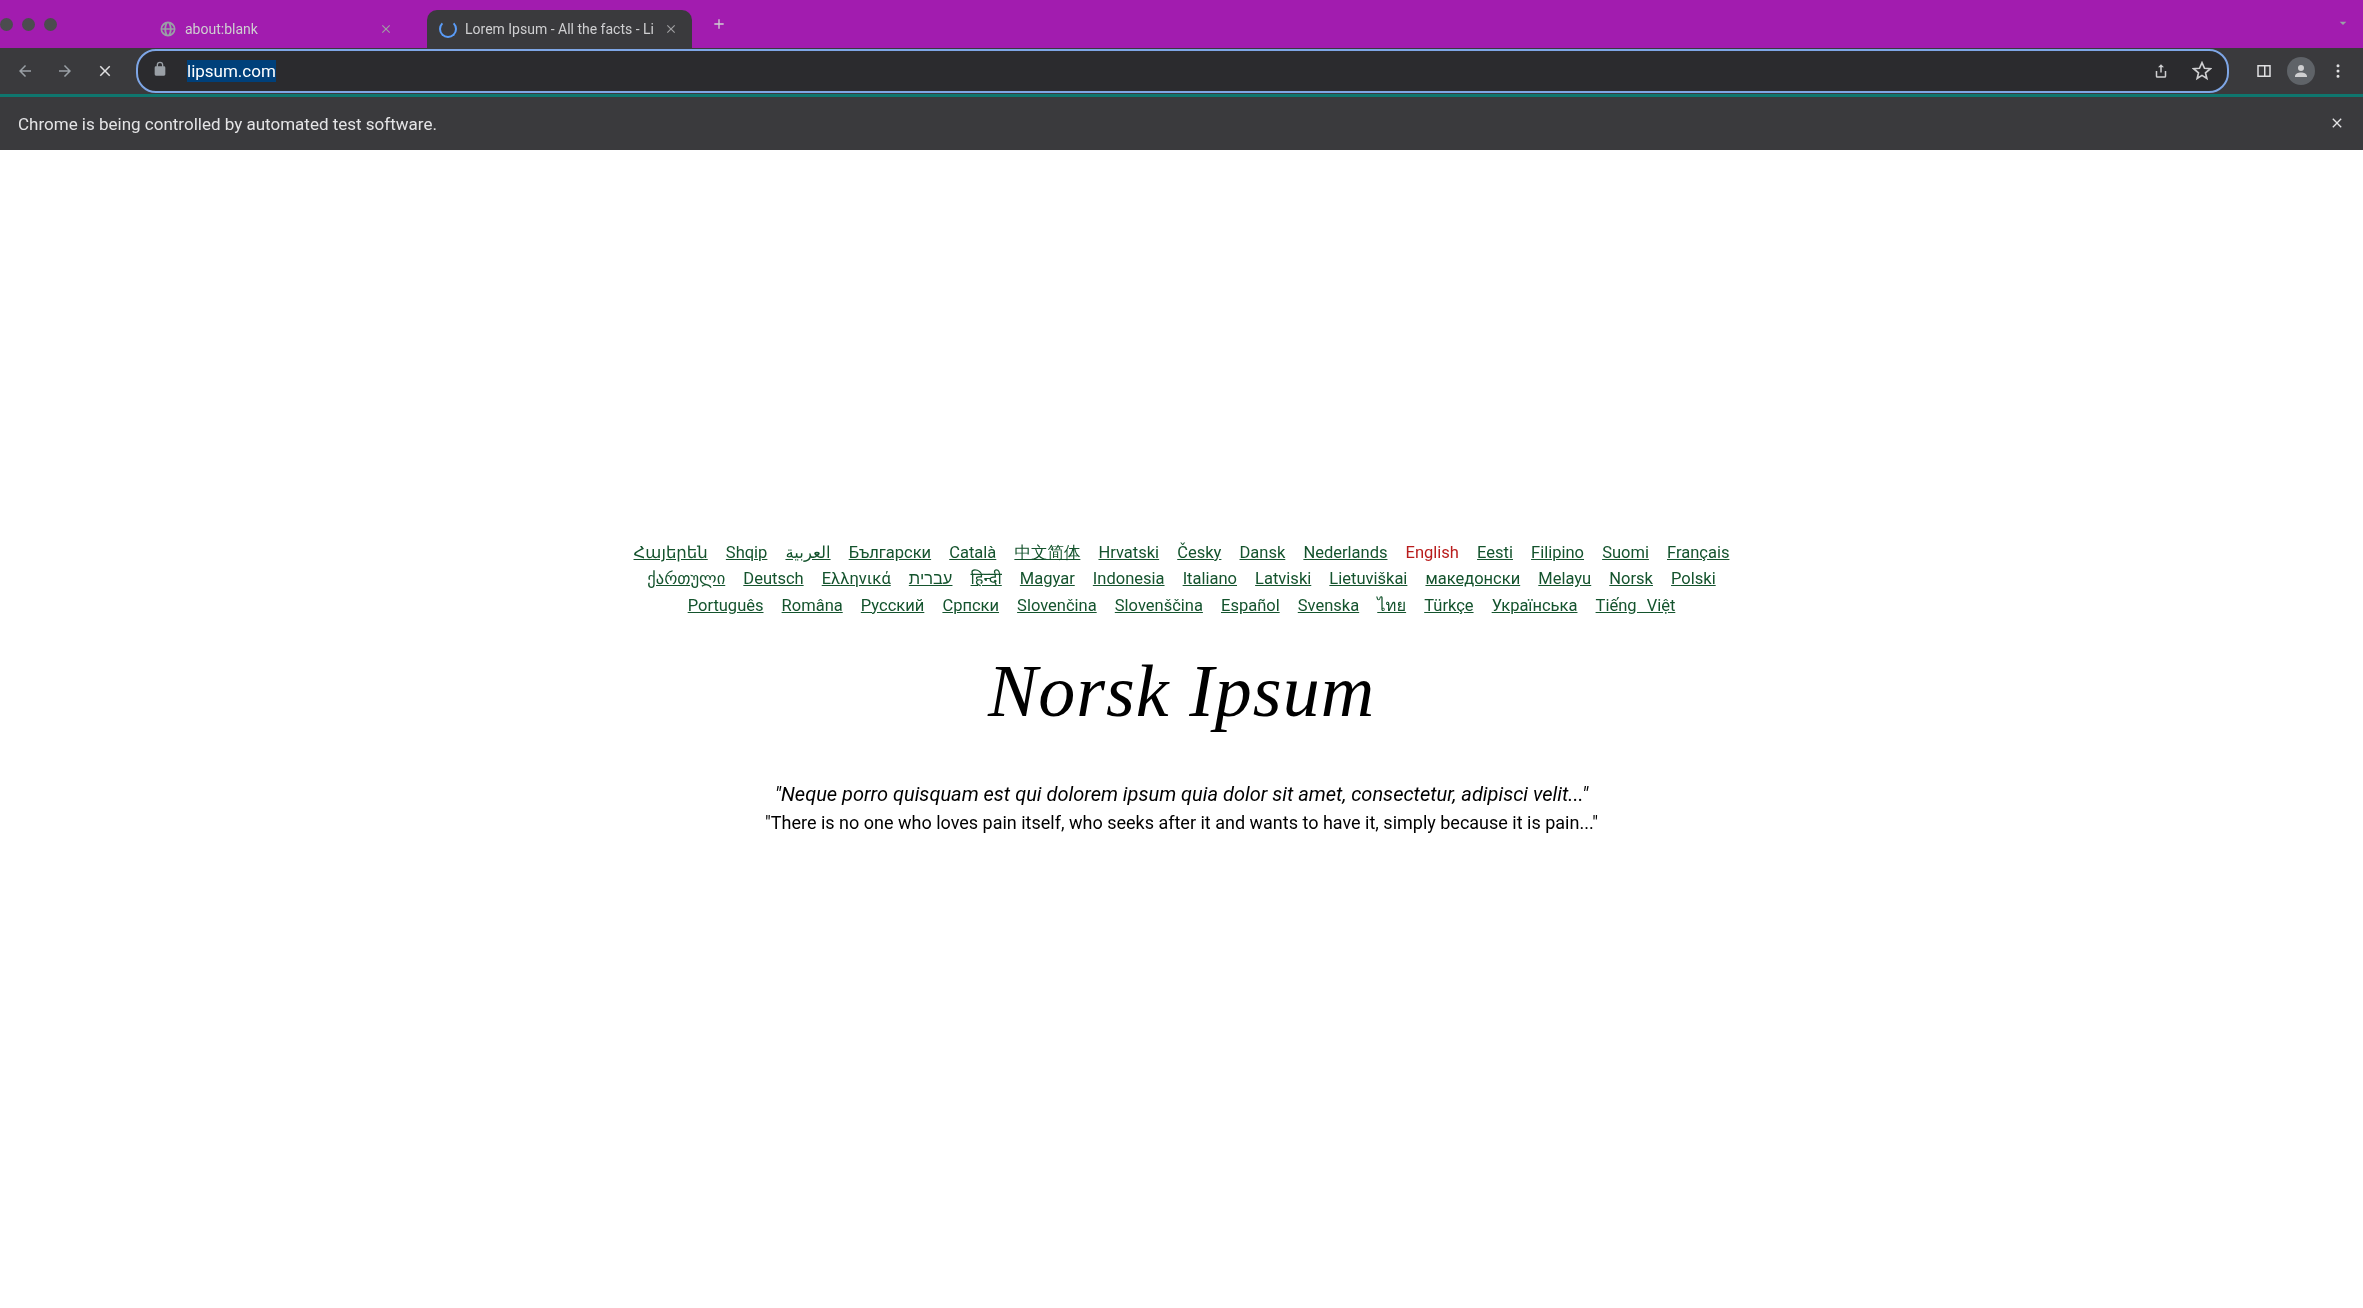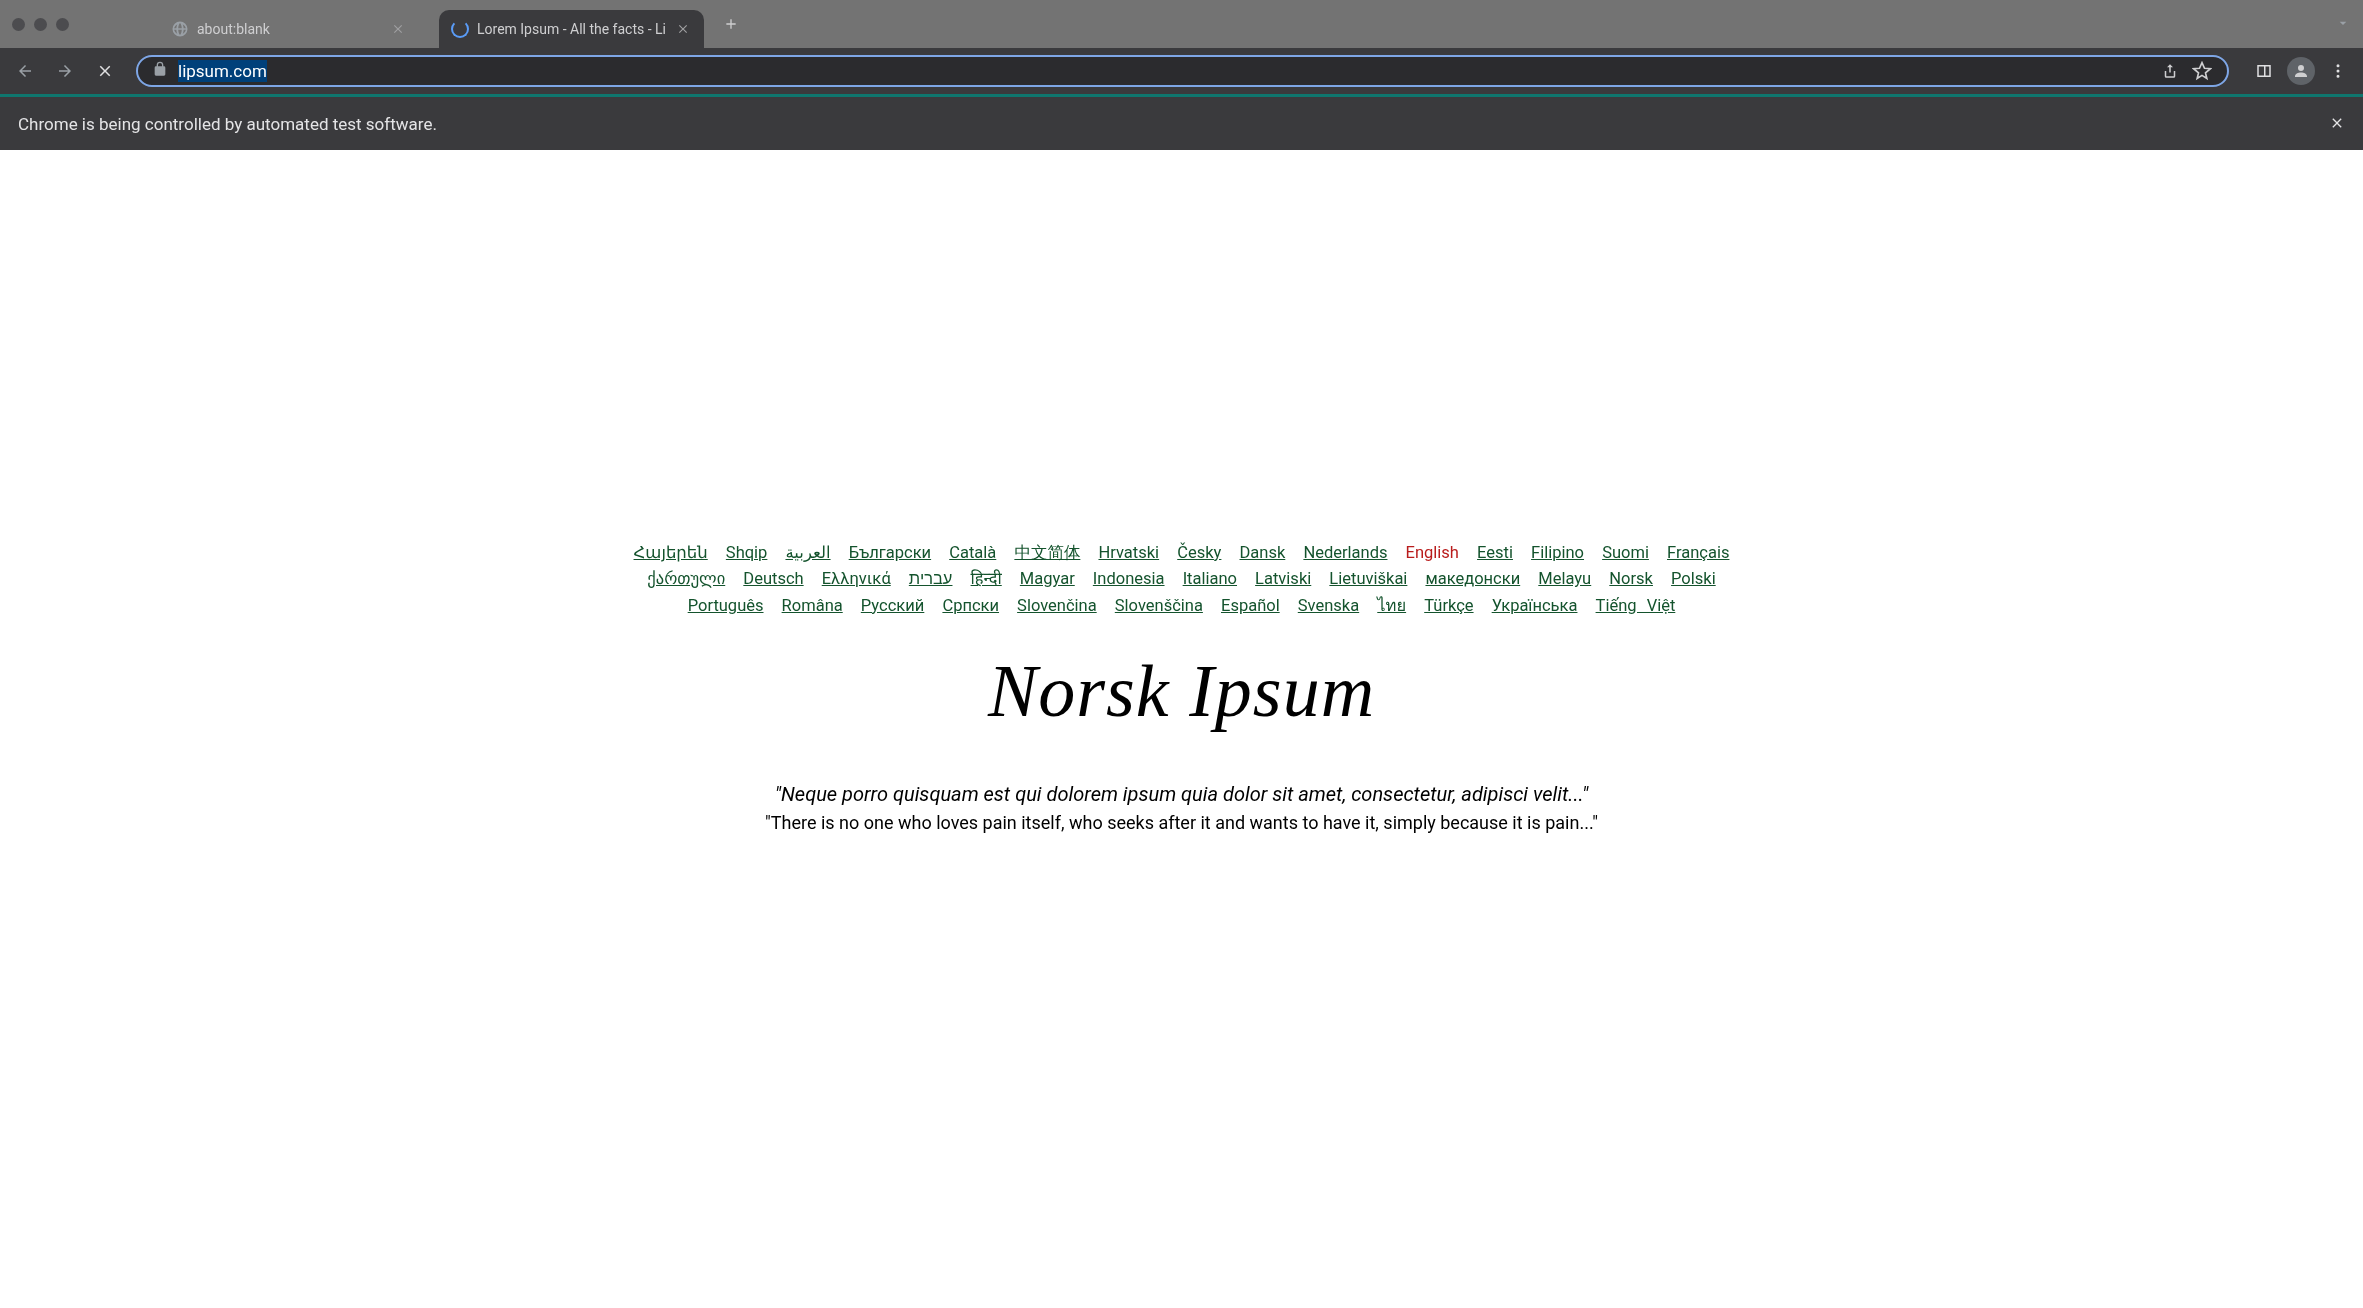--- a/index.html
+++ b/index.html
@@ -1,40 +1,40 @@
 <!DOCTYPE html>
 <html><head>
   <meta charset="utf-8">
   <style>
     * { margin: 0; padding: 0; box-sizing: border-box; font-family: -apple-system, BlinkMacSystemFont, "Segoe UI", Roboto, sans-serif; }
     body { width: 100%; height: 100vh; display: flex; flex-direction: column; overflow: hidden; }
 
     
-    .titlebar { background: #737373; height: 48px; display: flex; align-items: center; padding-left: 12px; }
+    .titlebar { background: #a21caf; height: 48px; display: flex; align-items: center; }
     .traffic-lights { display: flex; gap: 9px; margin-right: 90px; }
     .traffic-light { width: 13px; height: 13px; border-radius: 50%; background: #4c4c4f; }
 
     .tab-strip { display: flex; align-items: center; height: 100%; flex: 1; }
     .tab { display: flex; align-items: center; height: 38px; padding: 0 12px; color: #cfcfd1; font-size: 14px; gap: 8px; border-radius: 10px 10px 0 0; margin-top: 10px; min-width: 260px; max-width: 290px; }
     .tab.active { background: #3a3a3d; margin-left: 20px; }
     .tab-favicon { width: 18px; height: 18px; display: flex; align-items: center; justify-content: center; color: #9aa0a6; }
     .tab-favicon svg, .tab-favicon .spinner { width: 18px; height: 18px; }
     .spinner { border: 2.5px solid #5a9cf8; border-top-color: transparent; border-radius: 50%; }
     .tab-title { flex: 1; white-space: nowrap; overflow: hidden; text-overflow: ellipsis; }
     .tab-close { width: 18px; height: 18px; color: #a0a0a2; display: flex; align-items: center; justify-content: center; cursor: pointer; font-size: 14px;}
     .new-tab { width: 30px; height: 30px; color: #cfcfd1; display: flex; align-items: center; justify-content: center; margin-left: 12px; font-size: 20px; cursor: pointer; }
     .tab-chevron { margin-left: auto; margin-right: 6px; color: #9aa0a6; font-size: 14px; padding: 6px;}
 
     .toolbar { background: #3a3a3d; height: 46px; display: flex; align-items: center; padding: 0 8px; gap: 6px; }
     .nav-btn { width: 34px; height: 34px; display: flex; align-items: center; justify-content: center; color: #9aa0a6; cursor: pointer; border-radius: 50%; }
     .nav-btn.enabled { color: #e0e0e2;}
     .nav-btn svg { width: 18px; height: 18px; }
 
     .omnibox-wrap { flex: 1; margin: 0 8px; }
-    .omnibox { height: 32px; background: #2b2b2e; border: 2px solid #7ea6e6; border-radius: 20px; display: flex; align-items: center; padding: 0 14px; gap: 10px; }
+    .omnibox { height: 44px; background: #2b2b2e; border: 2px solid #7ea6e6; border-radius: 20px; display: flex; align-items: center; padding: 0 14px; gap: 19px; }
     .lock { color: #9aa0a6; }
     .omni-text { flex: 1; color: #e8e8ea; font-size: 17px; background: transparent; border: none; outline: none; }
     .omni-selected { background: #00407a; color: #fff; padding: 1px 0;}
     .omni-action { color: #cfcfd1; width: 22px; text-align: center; display:flex; align-items:center; justify-content:center;}
 
     .toolbar-right { display: flex; align-items: center; gap: 6px; margin-left: 4px; }
     .profile-badge { width: 28px; height: 28px; border-radius: 50%; background: #5f6368; display:flex; align-items:center; justify-content:center; color:#cfcfd1;}
     
     .info-bar { background: #3a3a3d; height: 56px; border-top: 3px solid #0f766e; display: flex; align-items: center; padding: 0 18px; color: #e4e4e6; font-size: 17px; justify-content: space-between;}
     .info-close { color: #e4e4e6; font-size: 20px; cursor: pointer; }

